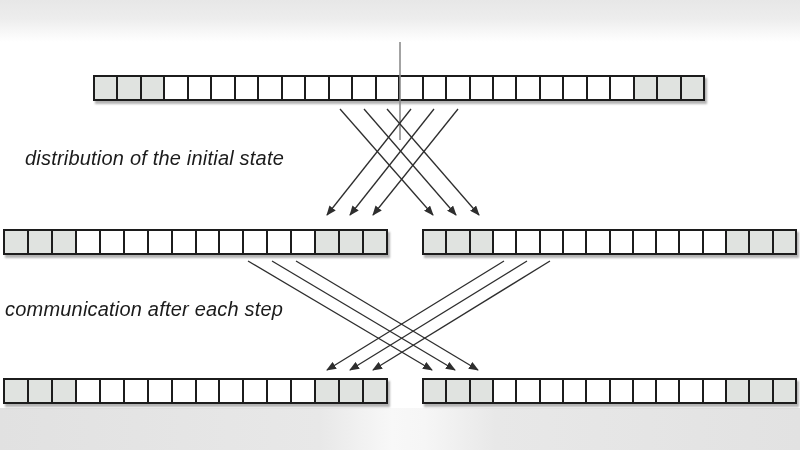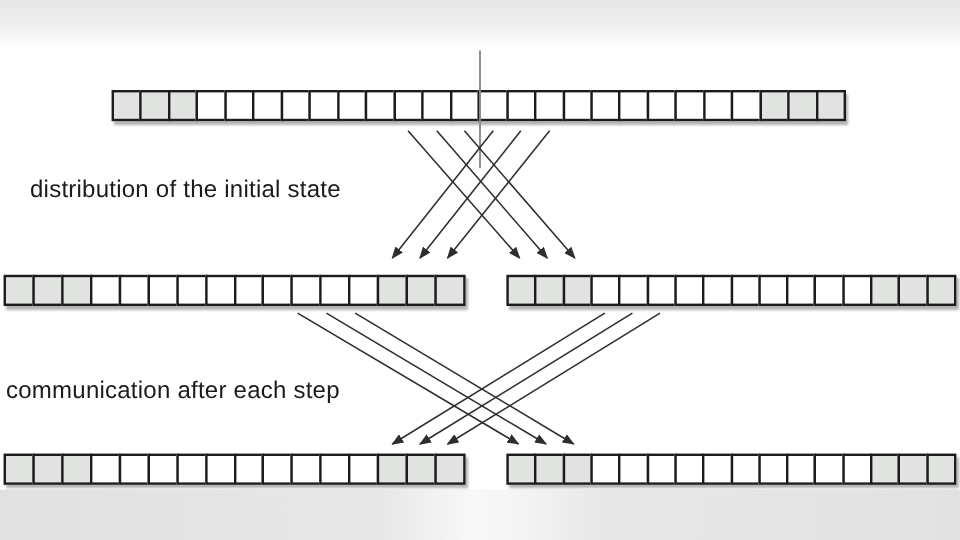--- a/index.html
+++ b/index.html
@@ -1,18 +1,19 @@
 <!DOCTYPE html>
 <html style="--cell-border: #1c1c1c; --cell-gray: #e0e3e0; --cell-white: #ffffff;"><head>
 <meta charset="utf-8">
 <style>
   html,body{margin:0;padding:0;background:#fff;}
   .canvas{
     position:relative;width:800px;height:450px;overflow:hidden;background:#ffffff;
     font-family:"Liberation Sans", sans-serif;
+    font-style:italic;
   }
   .band{position:absolute;left:0;width:800px;height:42px;}
   .band.top{top:0;background:linear-gradient(to bottom,#e7e7e7 0%,#ededed 45%,#f7f7f7 75%,#ffffff 100%);}
   .band.bottom{top:408px;background:linear-gradient(to right,#e1e1e1 0%,#e8e8e8 40%,#f8f8f8 49%,#f6f6f6 53%,#e8e8e8 62%,#e2e2e2 100%);}
   .cell-row{
     position:absolute;display:flex;height:26px;box-sizing:border-box;
     box-shadow:2px 3px 2px rgba(0,0,0,0.30);
     background:#fff;
   }
   .cell{
@@ -24,21 +25,21 @@
   .row-global{left:93px;top:75px;width:612px;}
   .row-ml{left:3px;top:229px;width:385px;}
   .row-mr{left:422px;top:229px;width:375px;}
   .row-bl{left:3px;top:378px;width:385px;}
   .row-br{left:422px;top:378px;width:375px;}
   .label{
     position:absolute;font-size:20px;line-height:24px;color:#1b1b1b;
     white-space:nowrap;letter-spacing:0.2px;
   }
   .label-distribution{left:25px;top:146px;}
-  .label-communication{left:5px;top:314px;}
+  .label-communication{left:5px;top:297px;}
   .overlay{position:absolute;left:0;top:0;width:800px;height:450px;pointer-events:none;}
 </style>
 </head>
 <body>
 
 <div class="canvas">
 
   <div class="band top"></div>
   <div class="band bottom"></div>
 

